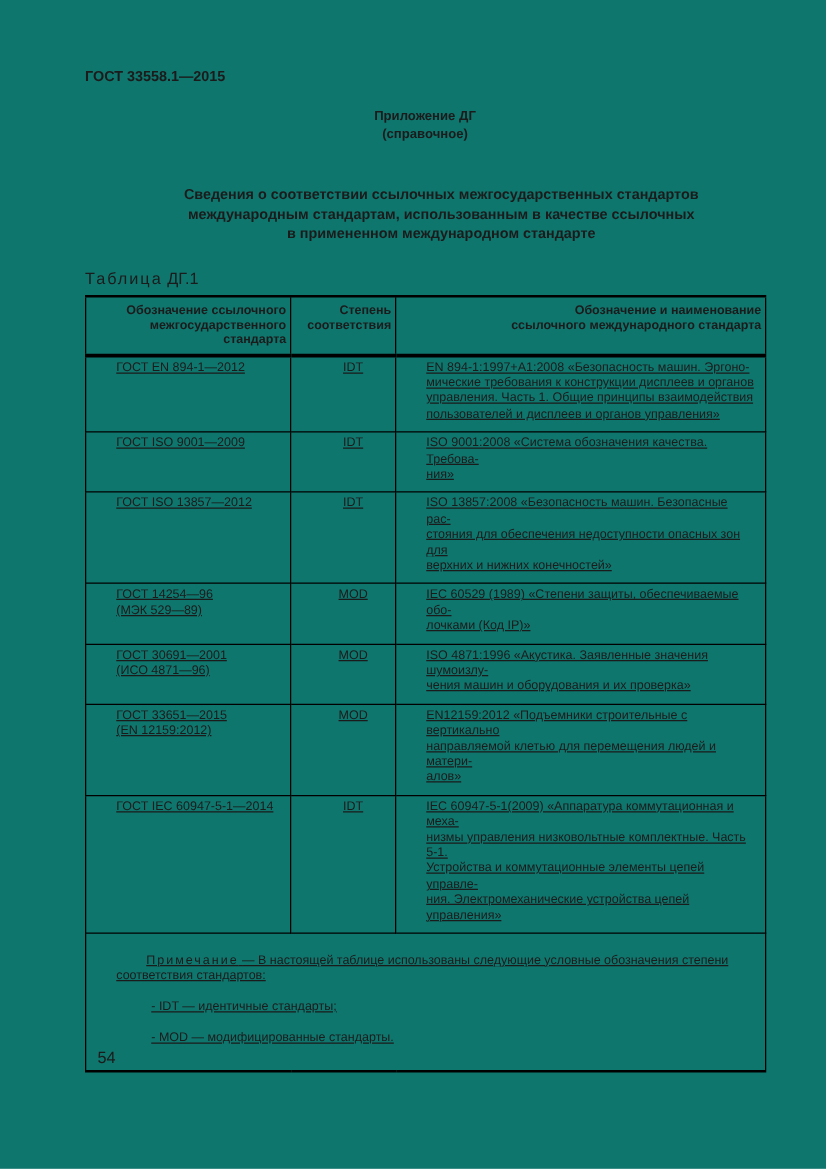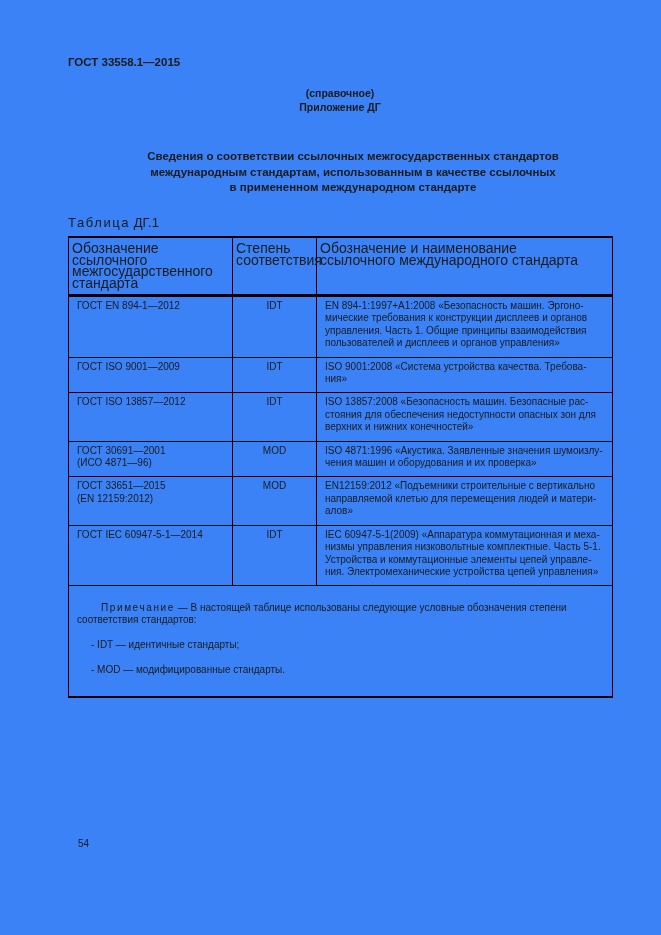--- a/index.html
+++ b/index.html
@@ -5,21 +5,21 @@
   html, body { margin: 0; padding: 0; }
   body {
     width: 661px; height: 935px;
     background: #ffffff;
     font-family: "Liberation Sans", sans-serif;
     color: #1b1b1b;
   }
   .page {
     position: relative;
     width: 661px; height: 935px;
-    background: #3b82f6;
+    background: #0f766e;
     overflow: hidden;
   }
   .doc-code {
     position: absolute; left: 68px; top: 56px;
     font-size: 11.5px; font-weight: bold;
     white-space: pre-line;
   }
   .appendix {
     position: absolute; left: 68px; top: 87px; width: 544px;
     text-align: center; font-weight: bold;
@@ -42,55 +42,56 @@
     border-collapse: collapse;
     table-layout: fixed;
   }
   table.std th, table.std td {
     border: 1px solid #000;
     vertical-align: top;
   }
   table.std { border-top: 2px solid #000; border-bottom: 2px solid #000; }
   table.std thead th { border-bottom: 3px solid #000; }
   table.std th {
-    font-weight: normal;
-    font-size: 14px; line-height: 11.5px;
-    text-align: left;
+    font-weight: bold;
+    font-size: 10px; line-height: 11.5px;
+    text-align: right;
     padding: 5px 3px 5px 3px;
     white-space: pre-line;
   }
   table.std td {
     font-size: 10px; line-height: 12.4px;
-    padding: 3px 8px 7px 8px;
+    padding: 3px 8px 7px 24px;
     white-space: pre-line;
+    text-decoration: underline;
   }
   td.c2 { text-align: center; }
   td.note-cell {
     padding: 4px 10px 7px 10px;
     white-space: normal;
     font-size: 10px; line-height: 12.6px;
   }
   .note-p { margin: 0; text-indent: 24px; }
-  .note-item { margin-left: 14px; }
+  .note-item { margin-left: 28px; }
   .page-number {
     position: absolute; left: 78px; top: 838px;
-    font-size: 10px;
+    font-size: 13px;
     text-align: center;
   }
 </style>
 </head>
 <body>
 
 <div class="page">
 
   <div class="doc-code">ГОСТ 33558.1—2015</div>
 
   <div class="appendix">
+    <div>Приложение ДГ</div>
     <div>(справочное)</div>
-    <div>Приложение ДГ</div>
   </div>
 
   <div class="main-title">Сведения о соответствии ссылочных межгосударственных стандартов
 международным стандартам, использованным в качестве ссылочных
 в примененном международном стандарте</div>
 
   <div class="table-caption"><span class="spaced">Таблица</span> <span>ДГ.1</span></div>
 
   <table class="std">
     <colgroup>
@@ -113,29 +114,36 @@
         <td class="c1">ГОСТ EN 894-1—2012</td>
         <td class="c2">IDT</td>
         <td class="c3">EN 894-1:1997+A1:2008 «Безопасность машин. Эргоно-
 мические требования к конструкции дисплеев и органов
 управления. Часть 1. Общие принципы взаимодействия
 пользователей и дисплеев и органов управления»</td>
       </tr>
       <tr>
         <td class="c1">ГОСТ ISO 9001—2009</td>
         <td class="c2">IDT</td>
-        <td class="c3">ISO 9001:2008 «Система устройства качества. Требова-
+        <td class="c3">ISO 9001:2008 «Система обозначения качества. Требова-
 ния»</td>
       </tr>
       <tr>
         <td class="c1">ГОСТ ISO 13857—2012</td>
         <td class="c2">IDT</td>
         <td class="c3">ISO 13857:2008 «Безопасность машин. Безопасные рас-
 стояния для обеспечения недоступности опасных зон для
 верхних и нижних конечностей»</td>
+      </tr>
+      <tr>
+        <td class="c1">ГОСТ 14254—96
+(МЭК 529—89)</td>
+        <td class="c2">MOD</td>
+        <td class="c3">IEC 60529 (1989) «Степени защиты, обеспечиваемые обо-
+лочками (Код IP)»</td>
       </tr>
       <tr>
         <td class="c1">ГОСТ 30691—2001
 (ИСО 4871—96)</td>
         <td class="c2">MOD</td>
         <td class="c3">ISO 4871:1996 «Акустика. Заявленные значения шумоизлу-
 чения машин и оборудования и их проверка»</td>
       </tr>
       <tr>
         <td class="c1">ГОСТ 33651—2015

